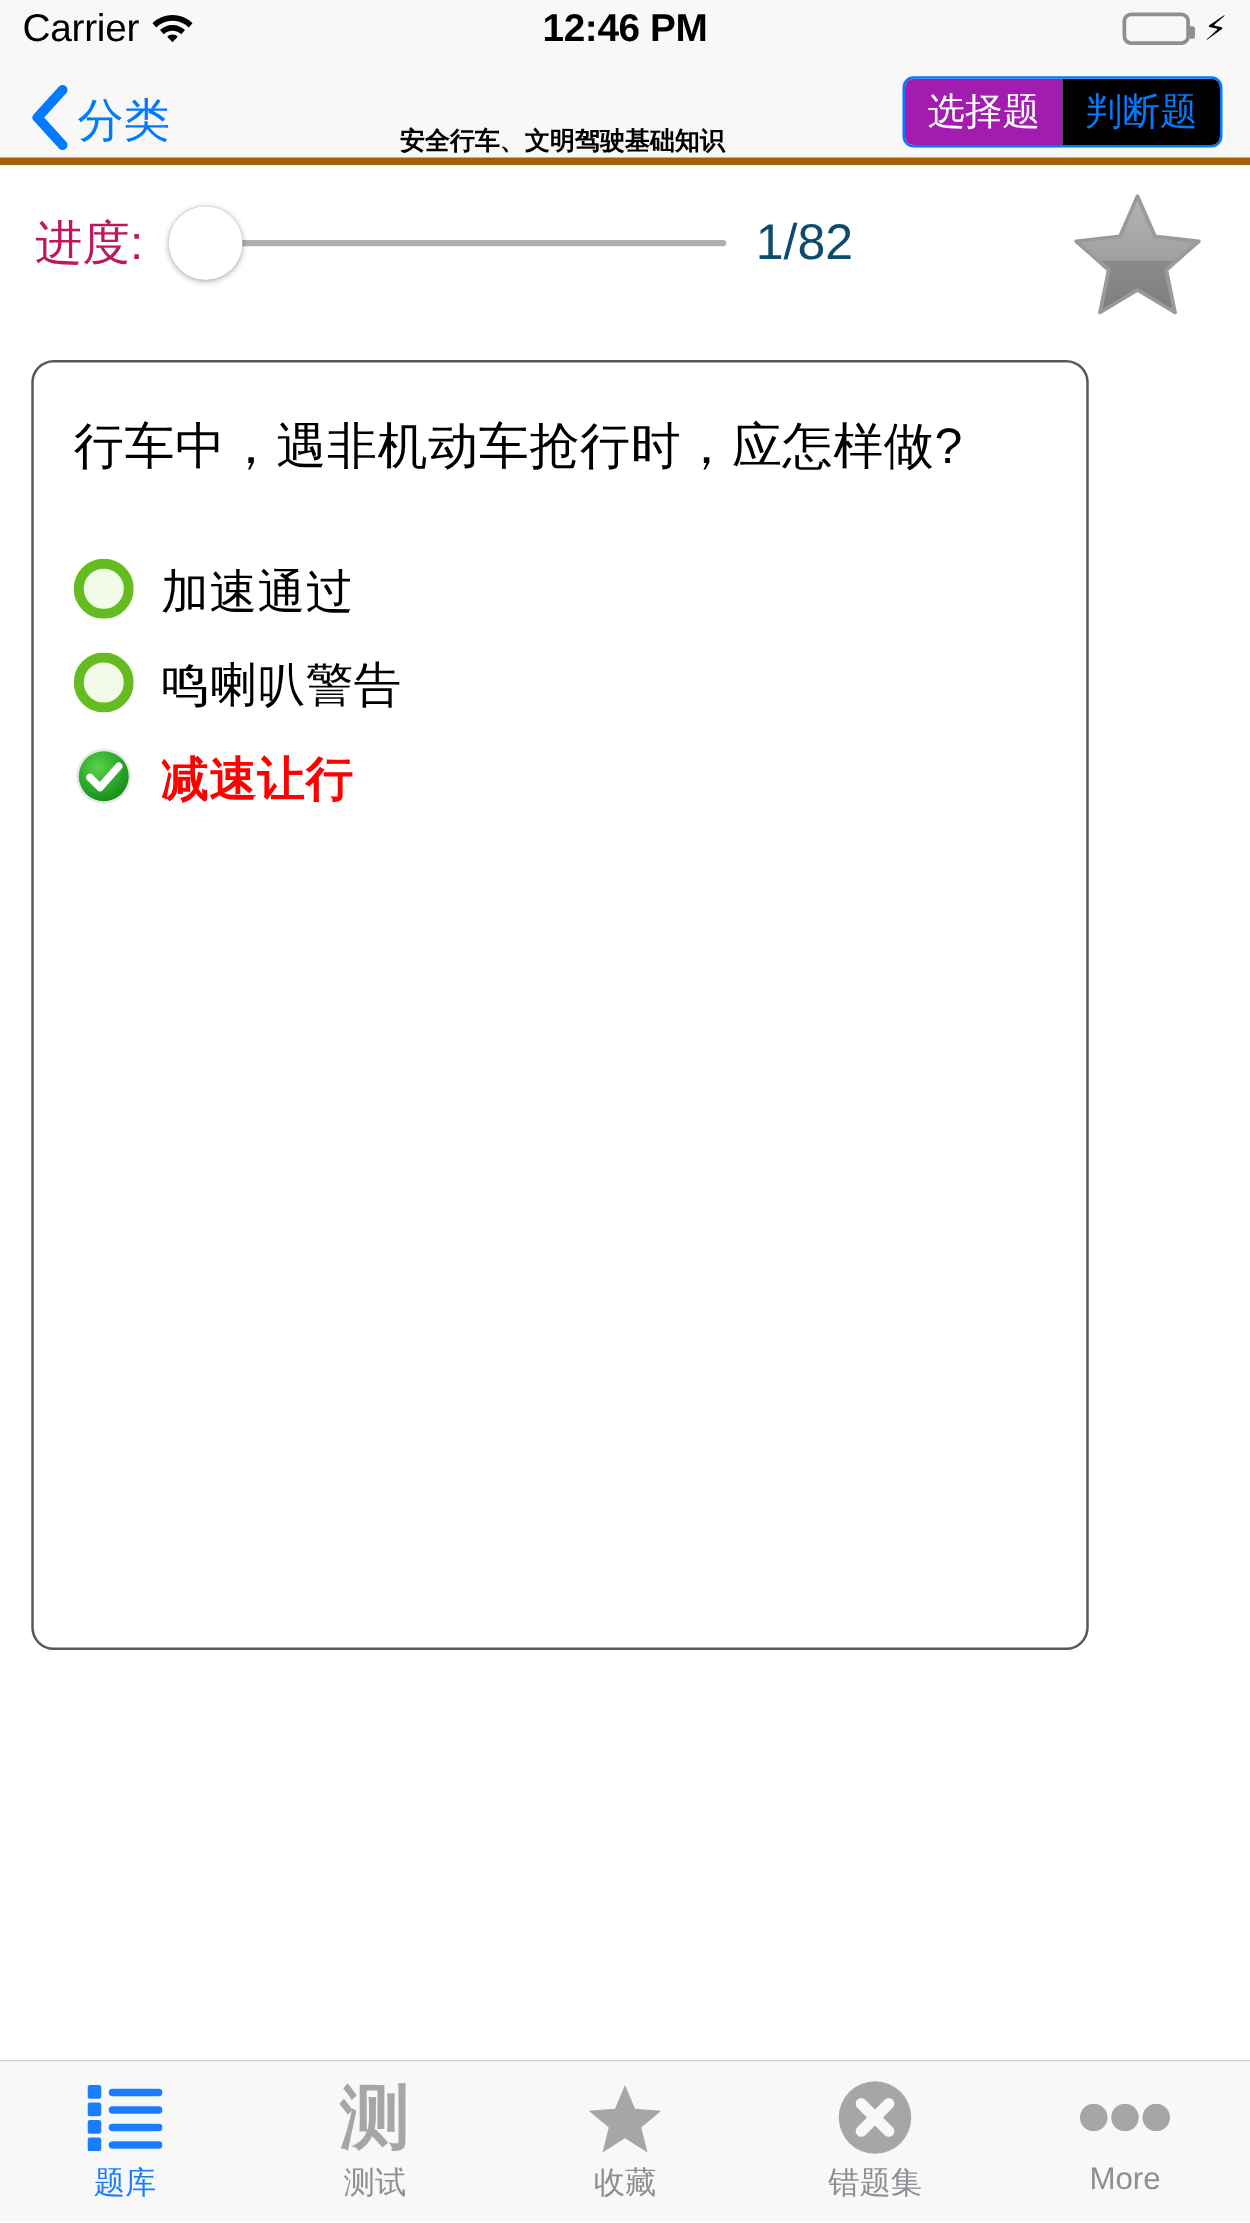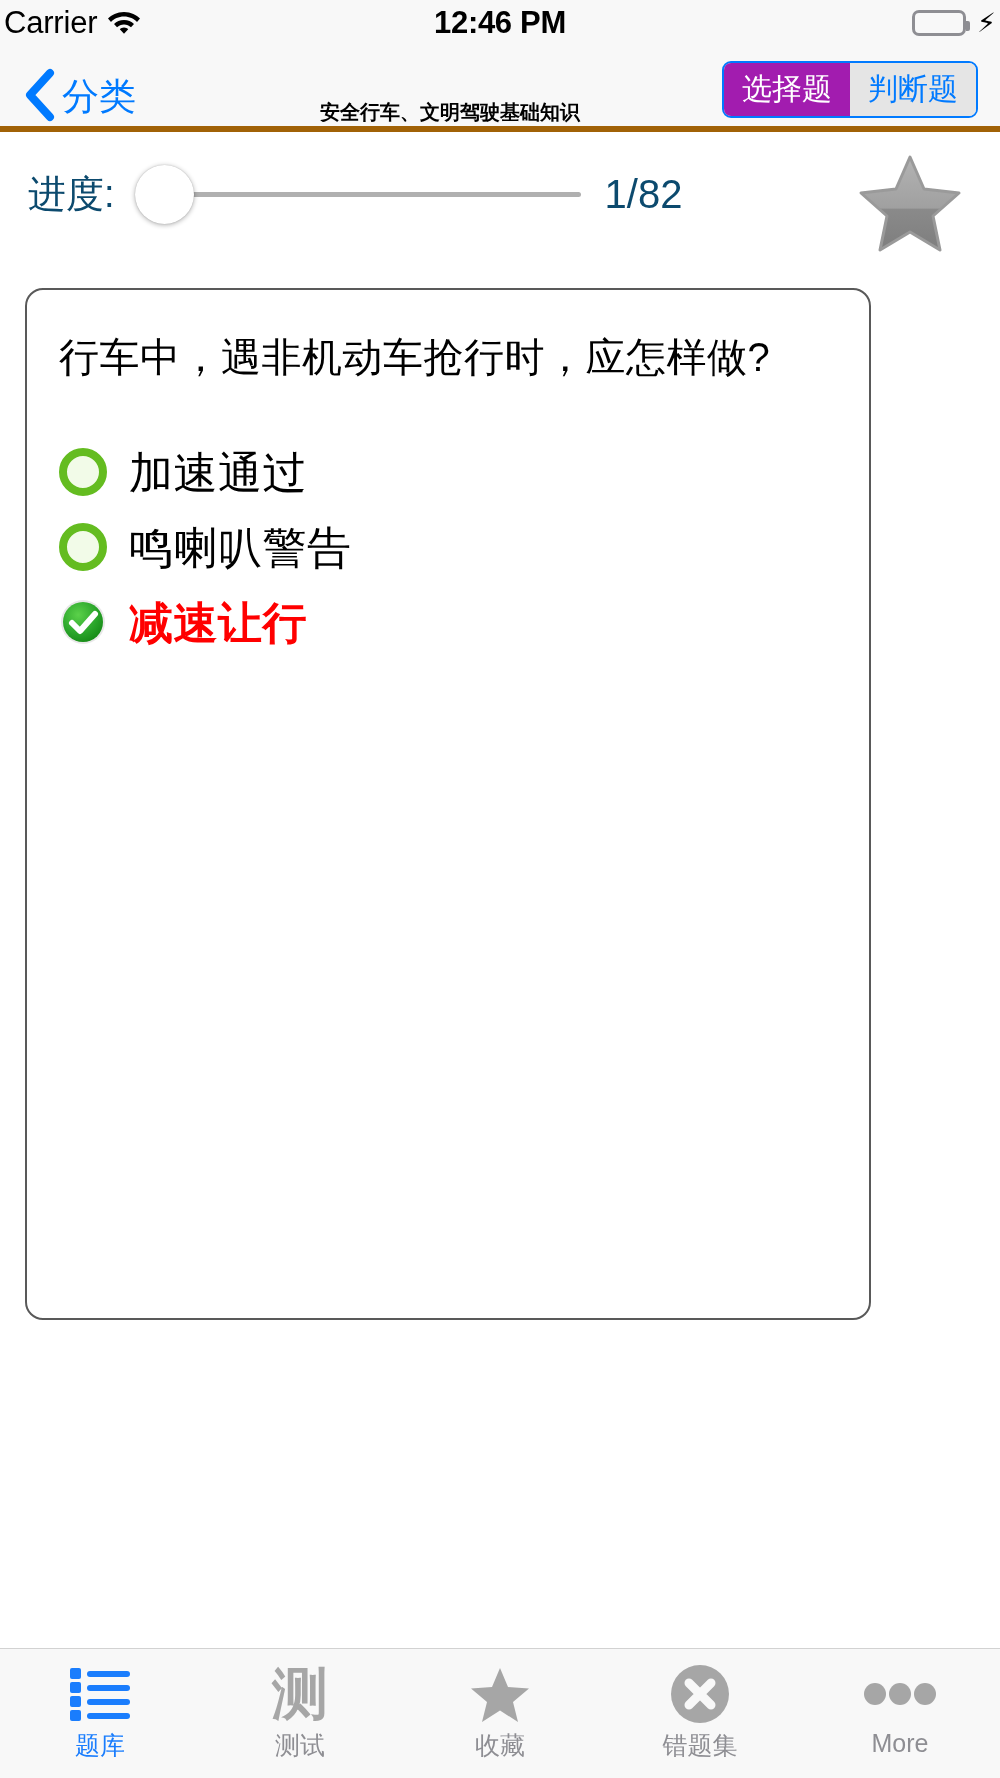--- a/index.html
+++ b/index.html
@@ -9,21 +9,21 @@
     font-family:"Liberation Sans","DejaVu Sans",sans-serif;
     overflow:hidden;
   }
   #app { position:relative; width:1000px; height:1778px; background:#ffffff; }
 
   
   .status-bar{
     position:absolute; top:0; left:0; width:1000px; height:46px;
     background:#f8f8f8;
     display:flex; align-items:center; justify-content:space-between;
-    padding:0 4px;
+    padding:0 18px;
   }
   .sb-left{ display:flex; align-items:center; gap:10px; }
   .sb-carrier{ font-size:31px; color:#000; letter-spacing:-0.2px; }
   .wifi-icon{ display:block; }
   .sb-center{ position:absolute; left:0; right:0; text-align:center; pointer-events:none; }
   .sb-time{ font-size:31px; font-weight:bold; color:#000; letter-spacing:-0.3px; }
   .sb-right{ display:flex; align-items:center; gap:6px; position:relative; z-index:2;}
   .battery{
     width:54px; height:26px; border:3px solid #8e8e93; border-radius:7px;
     padding:2px; position:relative;
@@ -51,28 +51,28 @@
   .seg{
     position:absolute; right:22px; top:15px;
     display:flex; border:2px solid #007aff; border-radius:9px; overflow:hidden;
     height:57px;
   }
   .seg-item{
     display:flex; align-items:center; justify-content:center;
     padding:0 18px; font-size:30px; cursor:pointer; min-width:108px;
   }
   .seg-item.active{ background:#a21caf; color:#ffffff; }
-  .seg-item.inactive{ background:#e5e5e5; color:#007aff; }
+  .seg-item.inactive{ background:#000000; color:#007aff; }
 
   
   .progress-row{
     position:absolute; top:133px; left:0; width:1000px; height:122px;
     display:flex; align-items:center;
   }
-  .prog-label{ font-size:38px; color:#0c4a6e; margin-left:28px; white-space:nowrap; }
+  .prog-label{ font-size:38px; color:#be185d; margin-left:28px; white-space:nowrap; }
   .slider{
     position:relative; margin-left:16px; width:450px; height:60px;
     display:flex; align-items:center; cursor:pointer;
   }
   .track{ position:absolute; left:14px; right:0; height:5px; background:#b0b0b0; border-radius:3px; }
   .track-fill{ position:absolute; left:14px; width:9px; height:5px; background:#007aff; border-radius:3px; }
   .thumb{
     position:absolute; left:4px; width:59px; height:59px; border-radius:50%;
     background:#ffffff; box-shadow:0 1px 5px rgba(0,0,0,0.32), 0 0 1px rgba(0,0,0,0.25);
   }
@@ -83,21 +83,21 @@
   .card{
     position:absolute; left:25px; top:288px; width:846px; height:1032px;
     border:2px solid #595959; border-radius:18px; background:#ffffff;
     padding:40px 32px 0 32px;
   }
   .q-text{ font-size:40px; color:#000; line-height:1.35; letter-spacing:0.5px; }
   .options{ margin-top:52px; }
   .option{
     display:flex; align-items:center; gap:22px; height:75px; cursor:pointer;
   }
-  .opt-label{ font-size:44px; color:#000; letter-spacing:0.5px; }
+  .opt-label{ font-size:38px; color:#000; letter-spacing:0.5px; }
   .opt-label.correct{ color:#ff0000; font-weight:bold; }
 
   
   .tab-bar{
     position:absolute; bottom:0; left:0; width:1000px; height:130px;
     background:#f8f8f8; border-top:1px solid #d2d2d2;
     display:flex; align-items:flex-start;
   }
   .tab{
     flex:1; display:flex; flex-direction:column; align-items:center;

